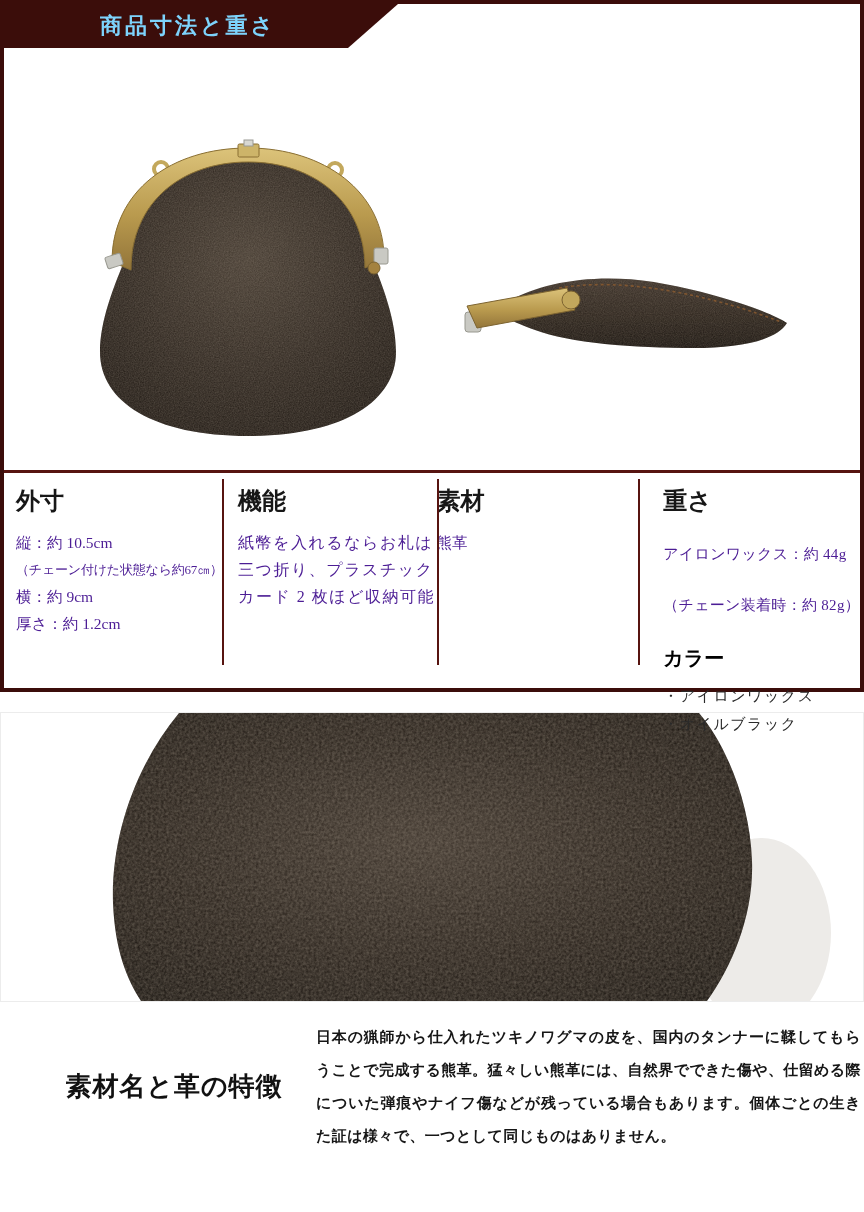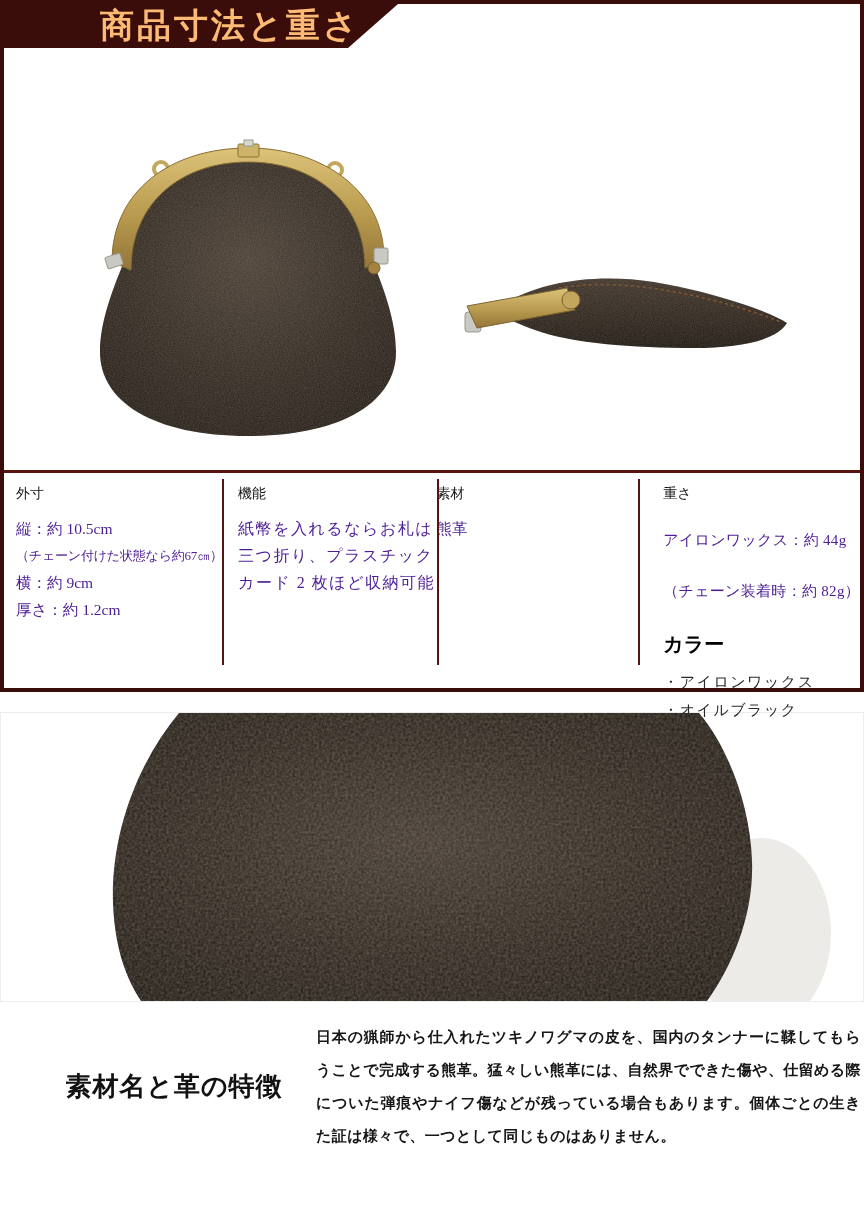--- a/index.html
+++ b/index.html
@@ -6,39 +6,39 @@
   body{width:864px;height:1212px;overflow:hidden;
        font-family:"Liberation Serif","DejaVu Serif",serif;color:#1f1f1f;}
   .page{position:relative;width:864px;height:1212px;background:#fff;}
 
   
   .spec-box{box-sizing:border-box;width:864px;height:692px;
     border:4px solid #3b0d0a;background:#fff;position:relative;}
   .banner{width:394px;height:44px;background:#3b0d0a;
     clip-path:polygon(0 0,100% 0,calc(100% - 50px) 100%,0 100%);
     display:flex;align-items:center;}
-  .banner-title{color:#fdba74;font-size:34px;font-weight:700;
+  .banner-title{color:#7dd3fc;font-size:22px;font-weight:700;
     letter-spacing:3px;padding-left:96px;white-space:nowrap;}
 
   
   .photo-row{position:relative;height:422px;background:#fff;}
   .front-photo{position:absolute;left:88px;top:52px;}
   .side-photo{position:absolute;left:445px;top:212px;}
 
   
   .spec-table{position:relative;height:218px;box-sizing:border-box;
     border-top:3px solid #571410;display:flex;}
   .divider{position:absolute;top:6px;height:186px;width:2px;background:#571410;}
   .d1{left:218px}.d2{left:433px}.d3{left:634px}
   .col{box-sizing:border-box;padding-top:12px;}
   .c1{width:218px;padding-left:12px;}
   .c2{width:215px;padding-left:16px;}
   .c3{width:201px;padding-left:0;}
   .c4{flex:1;padding-left:26px;}
-  .col-header{font-size:14px;font-weight:400;color:#171717;margin-bottom:12px;}
+  .col-header{font-size:24px;font-weight:700;color:#171717;margin-bottom:12px;}
   .spec-line{font-size:15.5px;line-height:27px;color:#4c1d95;white-space:nowrap;}
   .spec-line.small{font-size:13px;letter-spacing:-0.2px;}
   .c2 .spec-line{font-size:16px;letter-spacing:1.5px;}
   .c4 .spec-line{font-size:15px;letter-spacing:0.3px;margin-top:24px;}
   .sub-header{font-size:20px;font-weight:700;color:#000000;margin-top:26px;margin-bottom:10px;}
   .bullet-line{font-size:15px;line-height:28px;letter-spacing:1.5px;color:#2a2a2a;white-space:nowrap;}
 
   
   .closeup-section{margin-top:20px;box-sizing:border-box;width:864px;height:290px;
     border:1px solid #ececec;background:#fff;overflow:hidden;}

